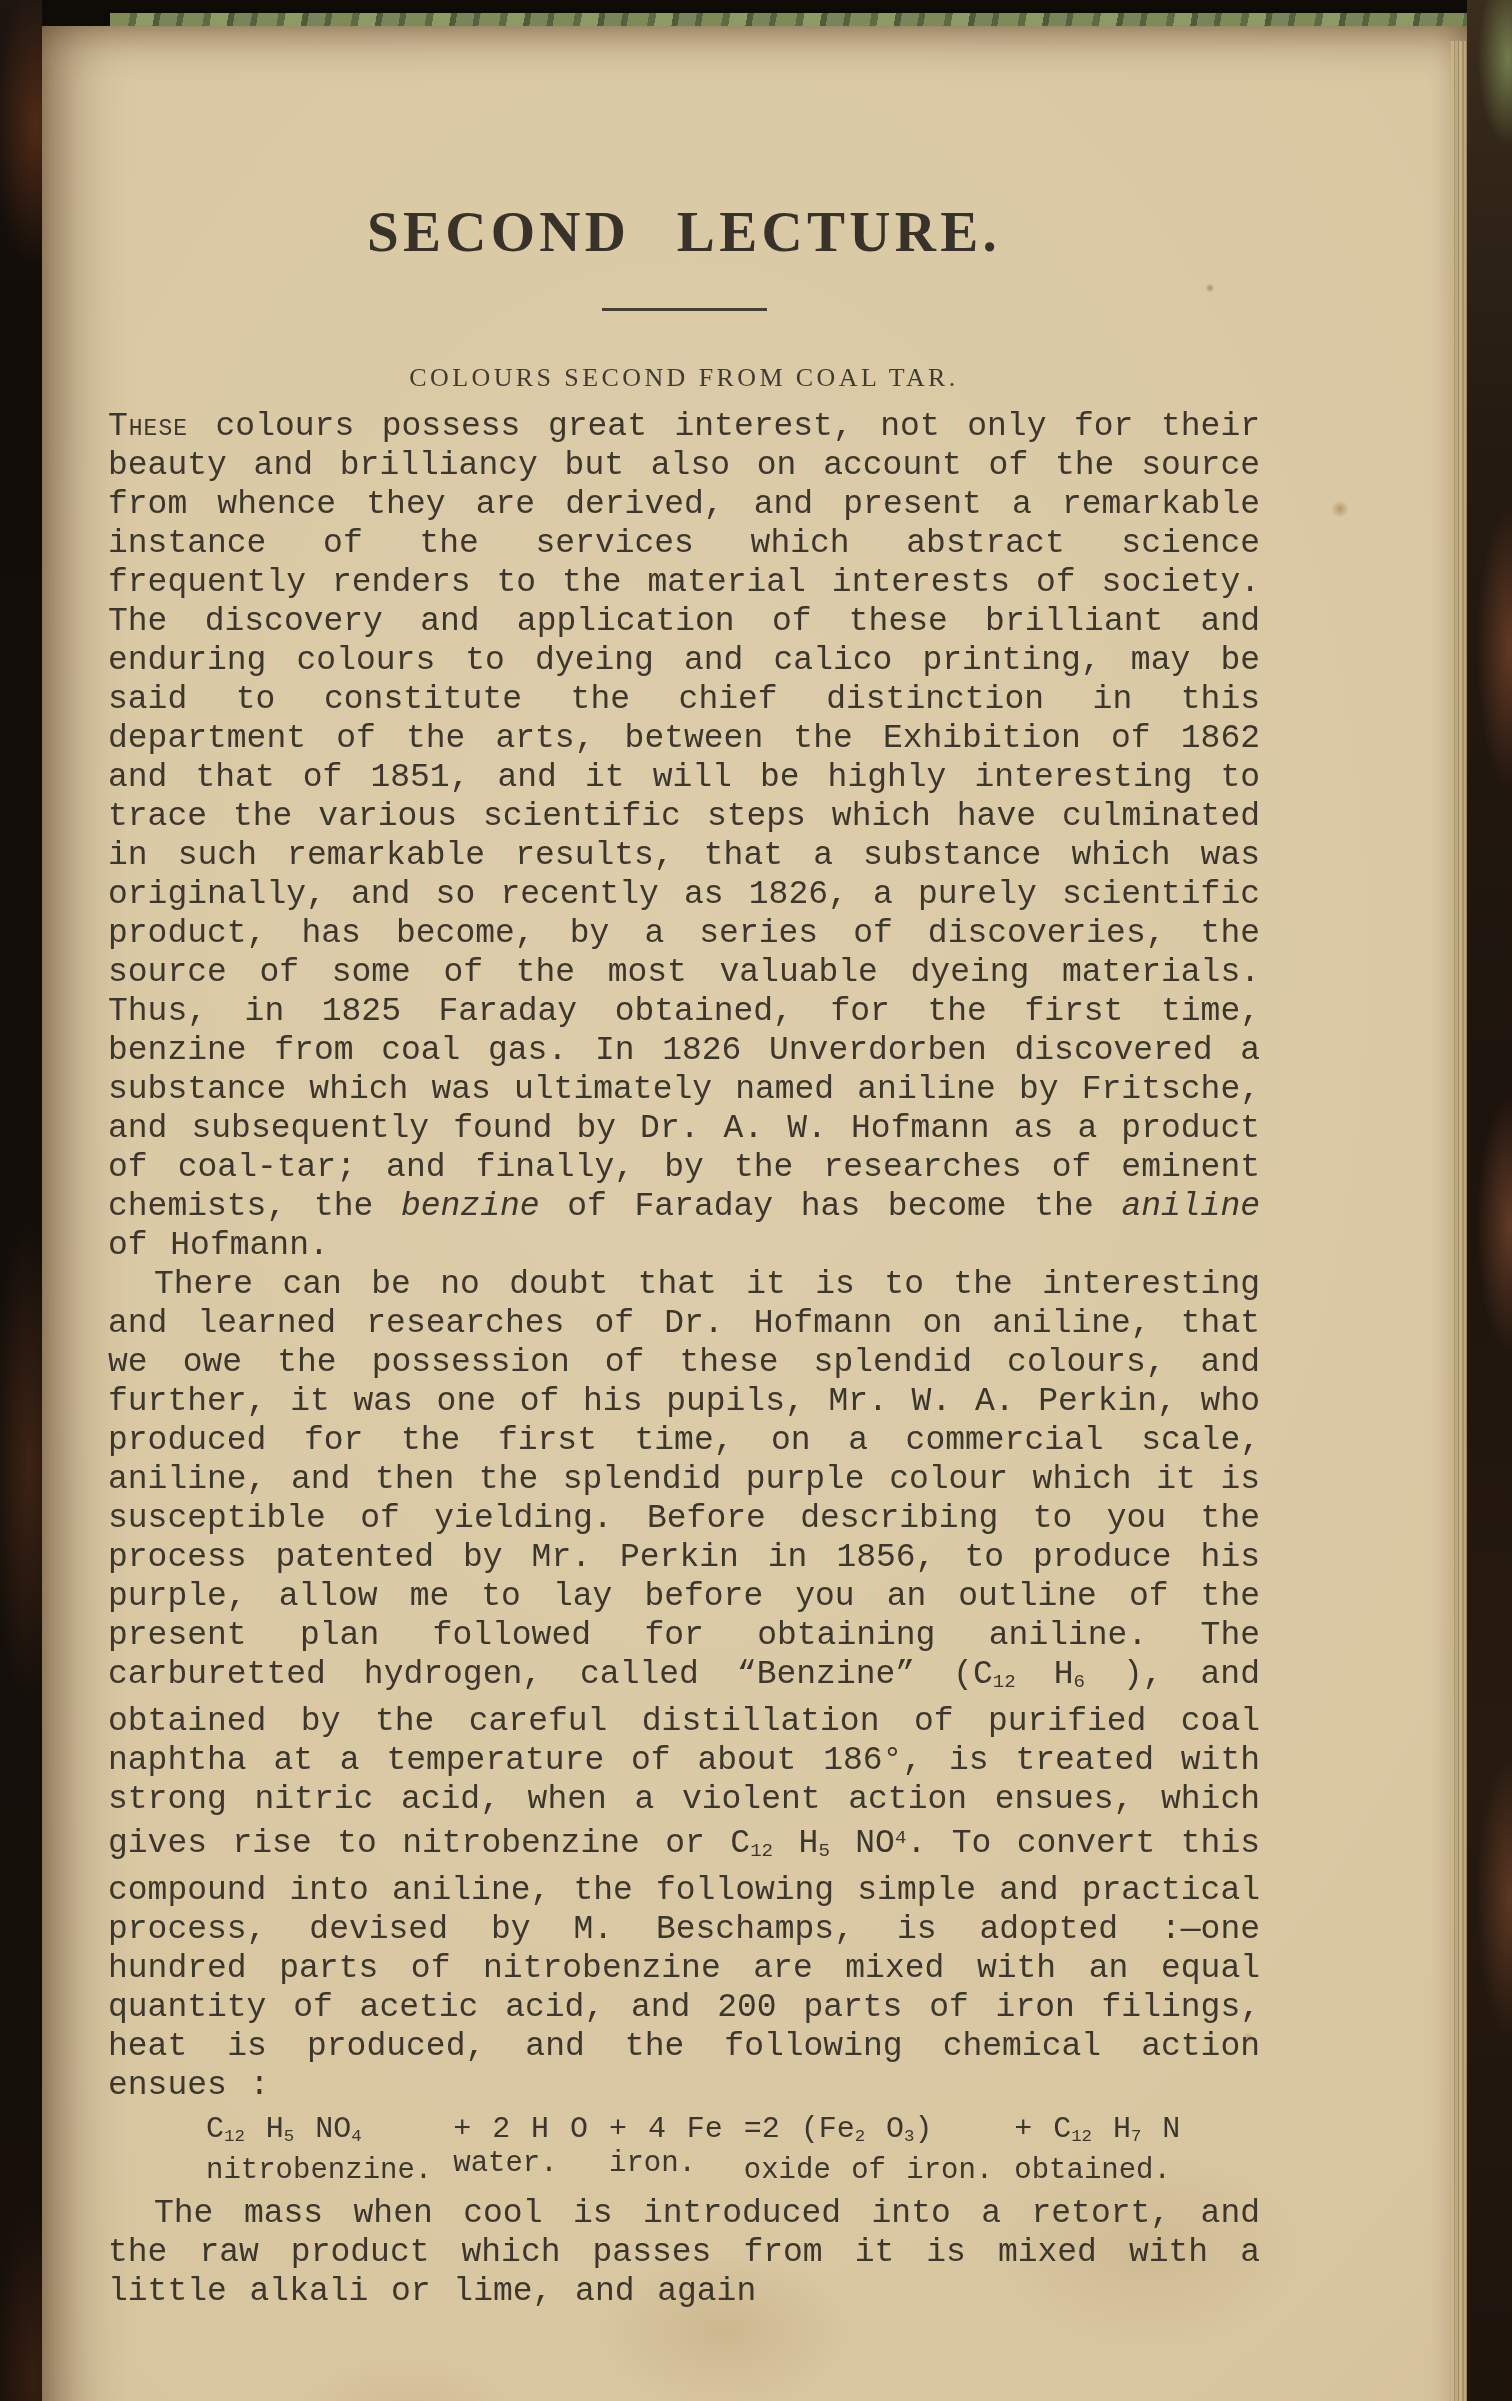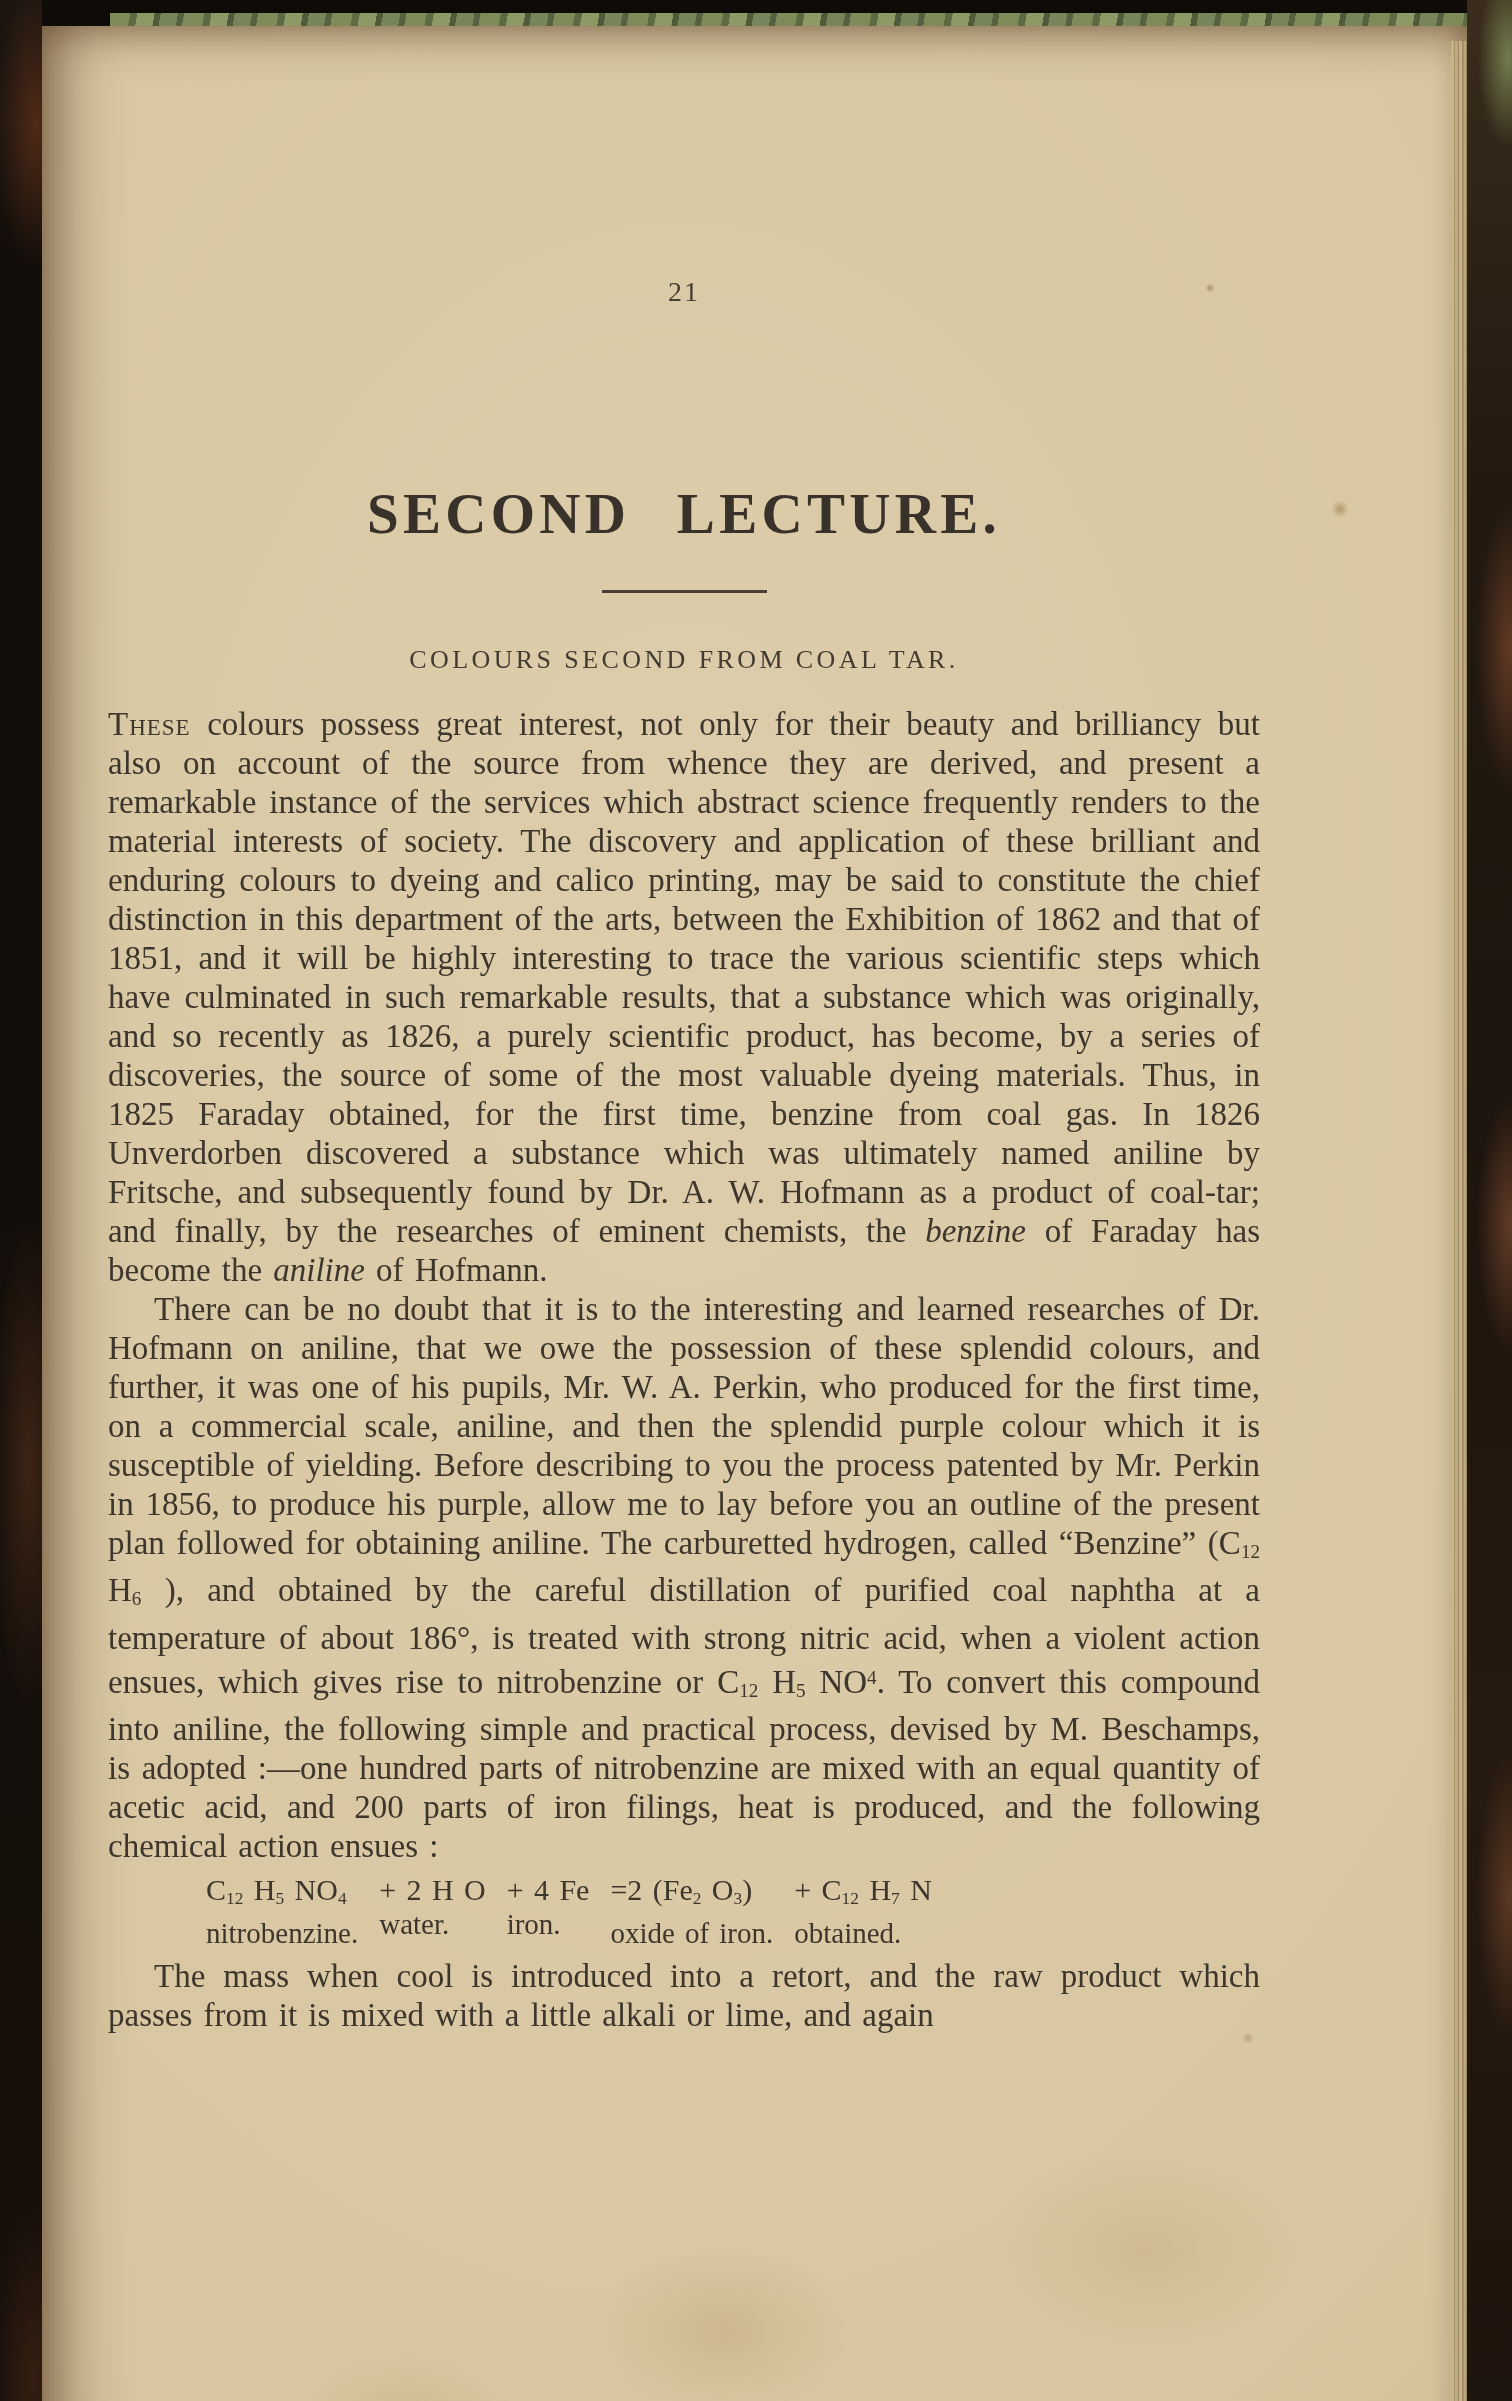--- a/index.html
+++ b/index.html
@@ -122,25 +122,26 @@
 
   .subtitle {
     margin-top: 52px;
     text-align: center;
     font-size: 26px;
     letter-spacing: 3.4px;
     color: #413b30;
   }
 
   .body-text {
-    margin-top: 30px;
+    margin-top: 14px;
     font-size: 33px;
     line-height: 39px;
     text-align: justify;
     word-spacing: 2.9px;
+    font-family: Liberation Mono, monospace;
   }
 
   .para { margin: 0; }
   .para.indent { text-indent: 46px; }
 
   .run-italic { font-style: italic; }
   .run-smallcaps { font-variant: small-caps; letter-spacing: 1px; }
   .run-sub { font-size: .58em; vertical-align: -0.22em; }
   .run-sup { font-size: .58em; vertical-align: 0.45em; }
 
@@ -174,21 +175,20 @@
 
 <div class="scan">
 
   <div class="binding-left"></div>
   <div class="edge-top"></div>
   <div class="cover-right"></div>
 
   <div class="paper">
     <div class="content">
 
-      <div class="page-number">21</div>
 
       <h1 class="title">SECOND LECTURE.</h1>
 
       <div class="title-rule"></div>
 
       <div class="subtitle">COLOURS SECOND FROM COAL TAR.</div>
 
       <div class="body-text">
         <p class="para"><span class="run-smallcaps">These</span><span> colours possess great interest, not only for their beauty and brilliancy but also on account of the source from whence they are derived, and present a remarkable instance of the services which abstract science frequently renders to the material interests of society. The discovery and application of these brilliant and enduring colours to dyeing and calico printing, may be said to constitute the chief distinction in this department of the arts, between the Exhibition of 1862 and that of 1851, and it will be highly interesting to trace the various scientific steps which have culminated in such remarkable results, that a substance which was originally, and so recently as 1826, a purely scientific product, has become, by a series of discoveries, the source of some of the most valuable dyeing materials. Thus, in 1825 Faraday obtained, for the first time, benzine from coal gas. In 1826 Unverdorben discovered a substance which was ultimately named aniline by Fritsche, and subsequently found by Dr. A. W. Hofmann as a product of coal-tar; and finally, by the researches of eminent chemists, the </span><span class="run-italic">benzine</span><span> of Faraday has become the </span><span class="run-italic">aniline</span><span> of Hofmann.</span></p>
         <p class="para indent"><span>There can be no doubt that it is to the interesting and learned researches of Dr. Hofmann on aniline, that we owe the possession of these splendid colours, and further, it was one of his pupils, Mr. W. A. Perkin, who produced for the first time, on a commercial scale, aniline, and then the splendid purple colour which it is susceptible of yielding. Before describing to you the process patented by Mr. Perkin in 1856, to produce his purple, allow me to lay before you an outline of the present plan followed for obtaining aniline. The carburetted hydrogen, called “Benzine” (C</span><span class="run-sub">12</span><span> H</span><span class="run-sub">6</span><span> ), and obtained by the careful distillation of purified coal naphtha at a temperature of about 186°, is treated with strong nitric acid, when a violent action ensues, which gives rise to nitrobenzine or C</span><span class="run-sub">12</span><span> H</span><span class="run-sub">5</span><span> NO</span><span class="run-sup">4</span><span>. To convert this compound into aniline, the following simple and practical process, devised by M. Beschamps, is adopted :—one hundred parts of nitrobenzine are mixed with an equal quantity of acetic acid, and 200 parts of iron filings, heat is produced, and the following chemical action ensues :</span></p>

